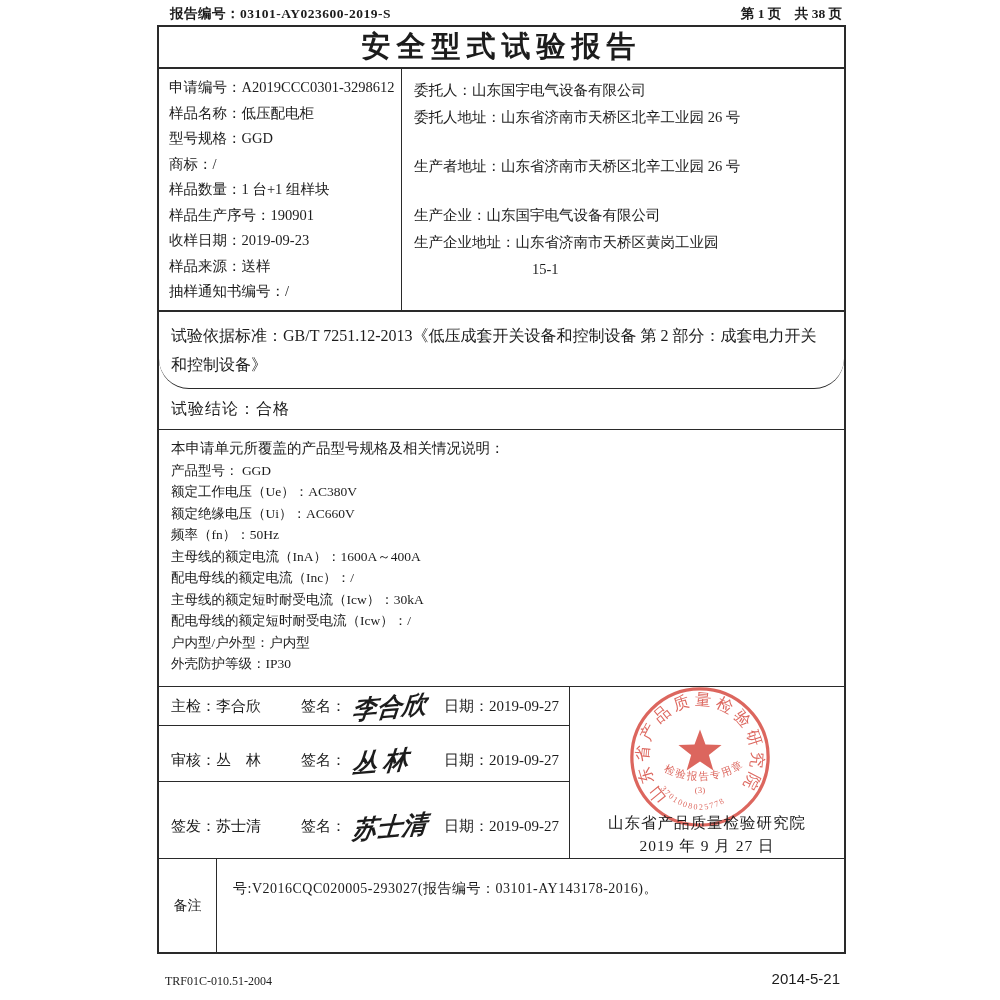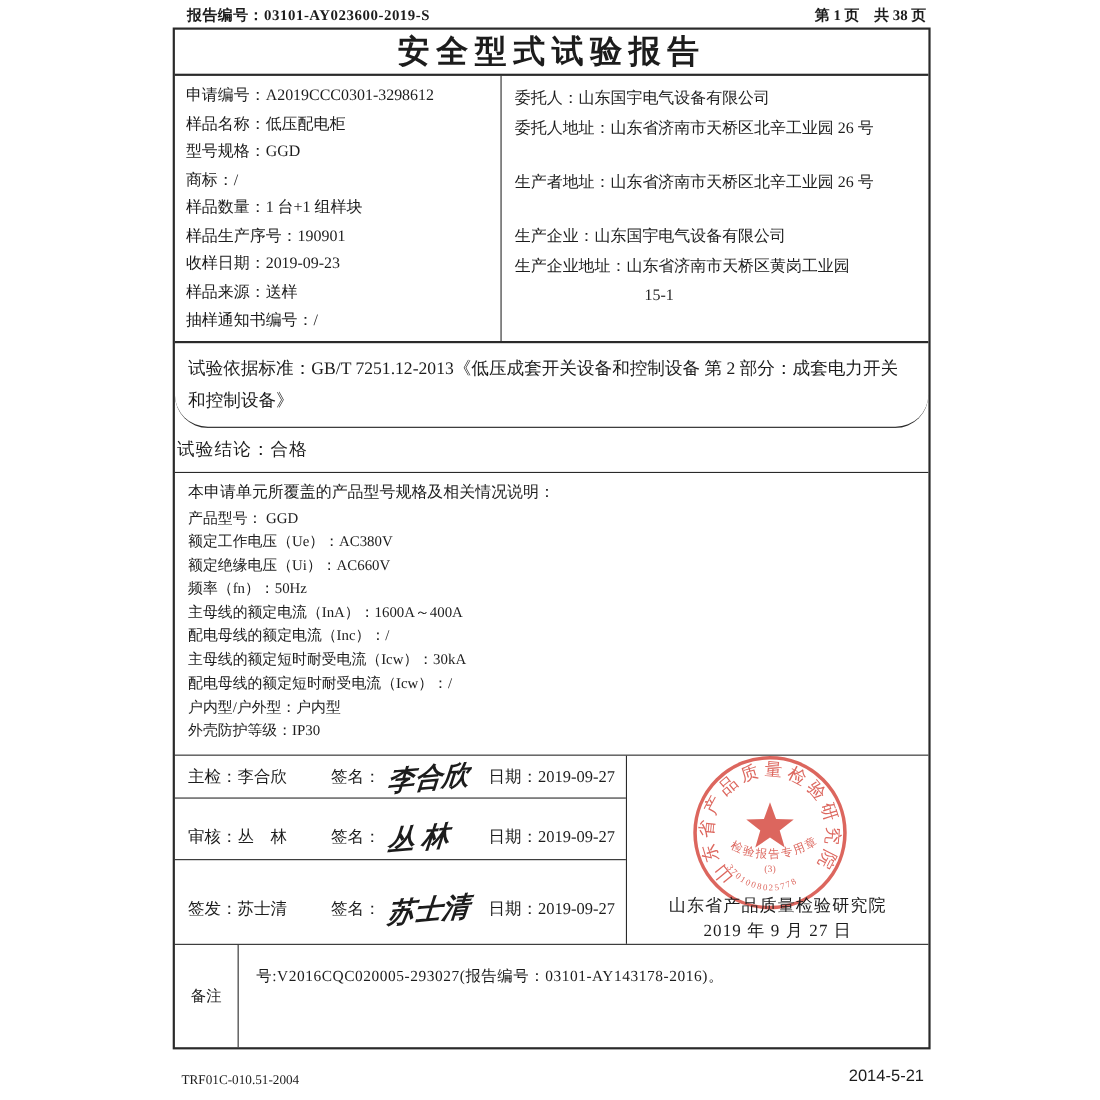--- a/index.html
+++ b/index.html
@@ -8,29 +8,29 @@
 
   .hdr-left { position:absolute; left:170px; top:5px; font-size:13.5px; font-weight:bold; letter-spacing:.5px; }
   .hdr-right { position:absolute; right:158px; top:5px; font-size:13.5px; font-weight:bold; }
 
   .report-table { position:absolute; left:157px; top:25px; width:689px; border:2px solid #2a2a2a; }
 
   .title-row { height:42px; border-bottom:2px solid #2a2a2a; display:flex; align-items:center; justify-content:center; }
   .title-row .t { font-size:29px; font-weight:bold; letter-spacing:6px; }
 
   .info-row { display:flex; border-bottom:2px solid #2a2a2a; height:243px; }
-  .info-left { width:297px; border-right:1.5px solid #2a2a2a; padding:6px 10px; }
+  .info-left { width:243px; border-right:1.5px solid #2a2a2a; padding:6px 10px; }
   .info-left .ln { font-size:14.5px; line-height:25.5px; white-space:nowrap; }
   .info-right { flex:1; padding:8px 8px 0 12px; }
   .info-right .grp { margin-bottom:22px; }
   .info-right .ln { font-size:14.5px; line-height:27px; }
   .info-right .ln.indent { padding-left:118px; }
 
   .std-row { border-bottom:1.5px solid #2a2a2a; min-height:72px; padding:9px 12px; font-size:16px; line-height:29px;border-radius:30px; }
-  .concl-row { border-bottom:1.5px solid #2a2a2a; height:41px; padding:0 2px; display:flex; align-items:center; font-size:16px; letter-spacing:1px; }
+  .concl-row { border-bottom:1.5px solid #2a2a2a; height:41px; padding:0 12px; display:flex; align-items:center; font-size:16px; letter-spacing:1px; }
 
   .specs-row { border-bottom:1.5px solid #2a2a2a; height:257px; padding:8px 12px; }
   .specs-row .ln { font-size:13.5px; line-height:21.5px; white-space:nowrap; }
   .specs-row .ln:first-child { font-size:14.5px; }
 
   .sig-row { display:flex; border-bottom:1.5px solid #2a2a2a; height:172px; }
   .sig-col { width:411px; border-right:1.5px solid #2a2a2a; display:flex; flex-direction:column;gap:13px; }
   .sig-line { display:flex; align-items:center; padding:0 10px 0 12px; border-bottom:1.5px solid #2a2a2a; }
   .sig-line:nth-child(1) { height:46px; }
   .sig-line:nth-child(2) { height:50px; }

